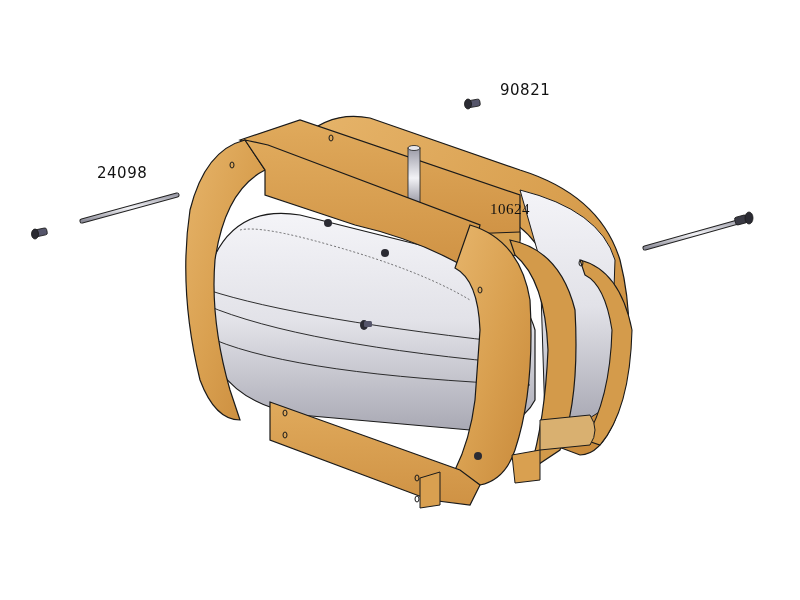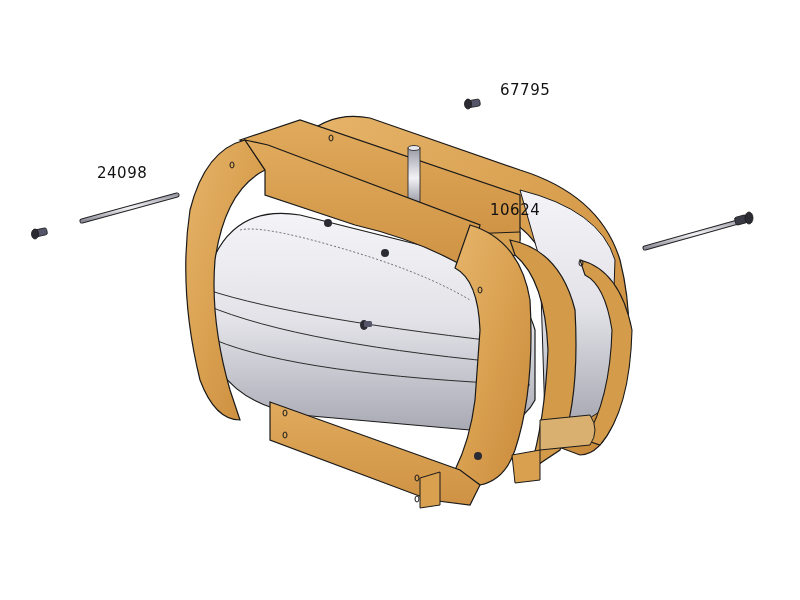--- a/index.html
+++ b/index.html
@@ -111,14 +111,14 @@
     <circle cx="385" cy="253" r="4" fill="#2b2b33"></circle>
     <circle cx="478" cy="456" r="4" fill="#2b2b33"></circle>
   </g>
 
   <g>
     <path d="M540 420 L590 415 Q600 430 590 445 L540 450 Z" fill="#d9b070" stroke="#1a1a1a" stroke-width="1"></path>
   </g>
 </svg>
 
 <div class="label" style="left:97px; top:164px;">24098</div>
-<div class="label" style="left:500px; top:81px;">67795</div>
-<div class="label" style="left:490px; top:201px;">10624</div>
+<div class="label" style="left:500px; top:81px;">90821</div>
+<div class="label" style="left:490px; top:201px;font-family:Liberation Serif, serif;">10624</div>
 
 </body></html>

